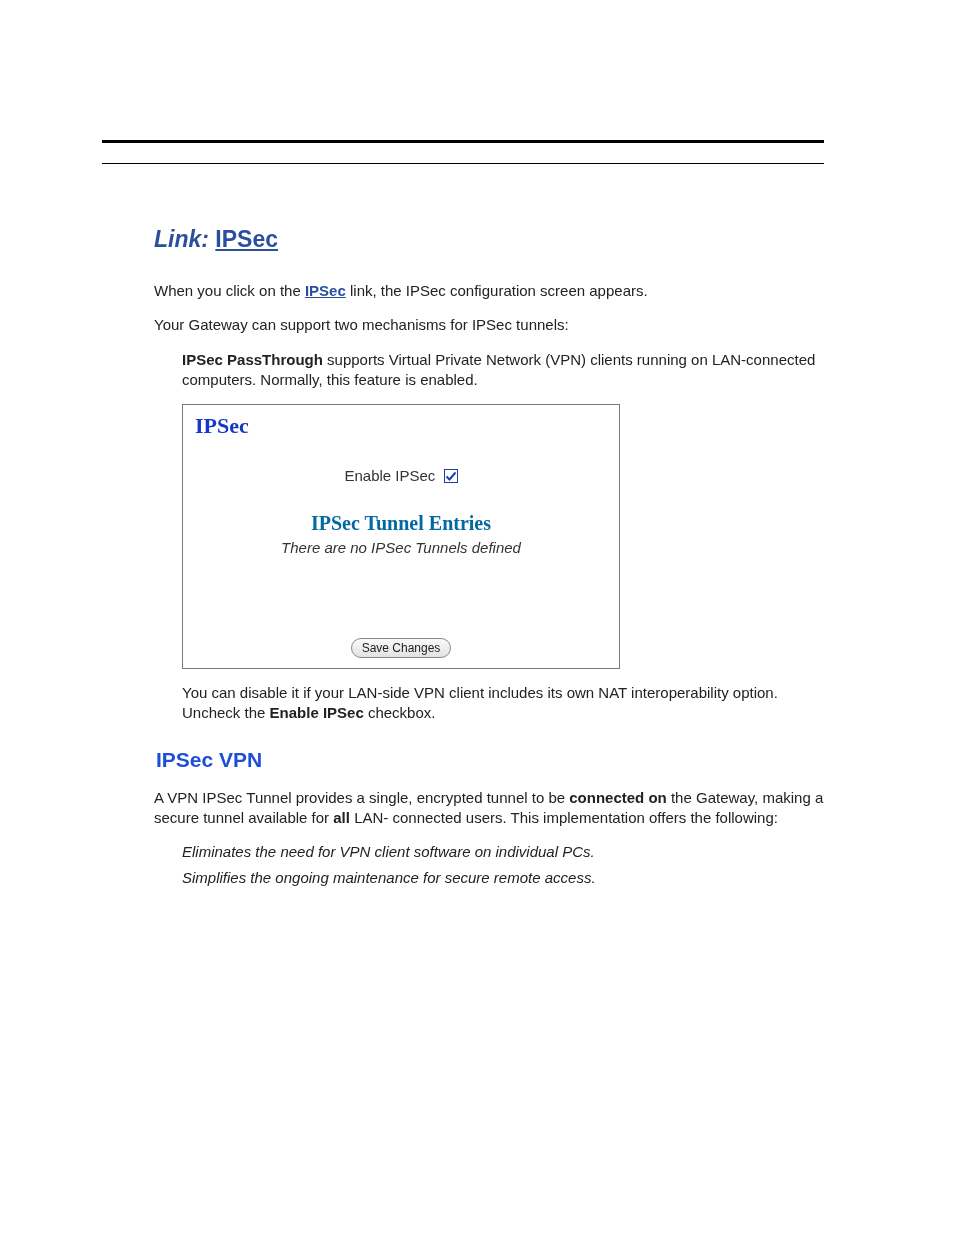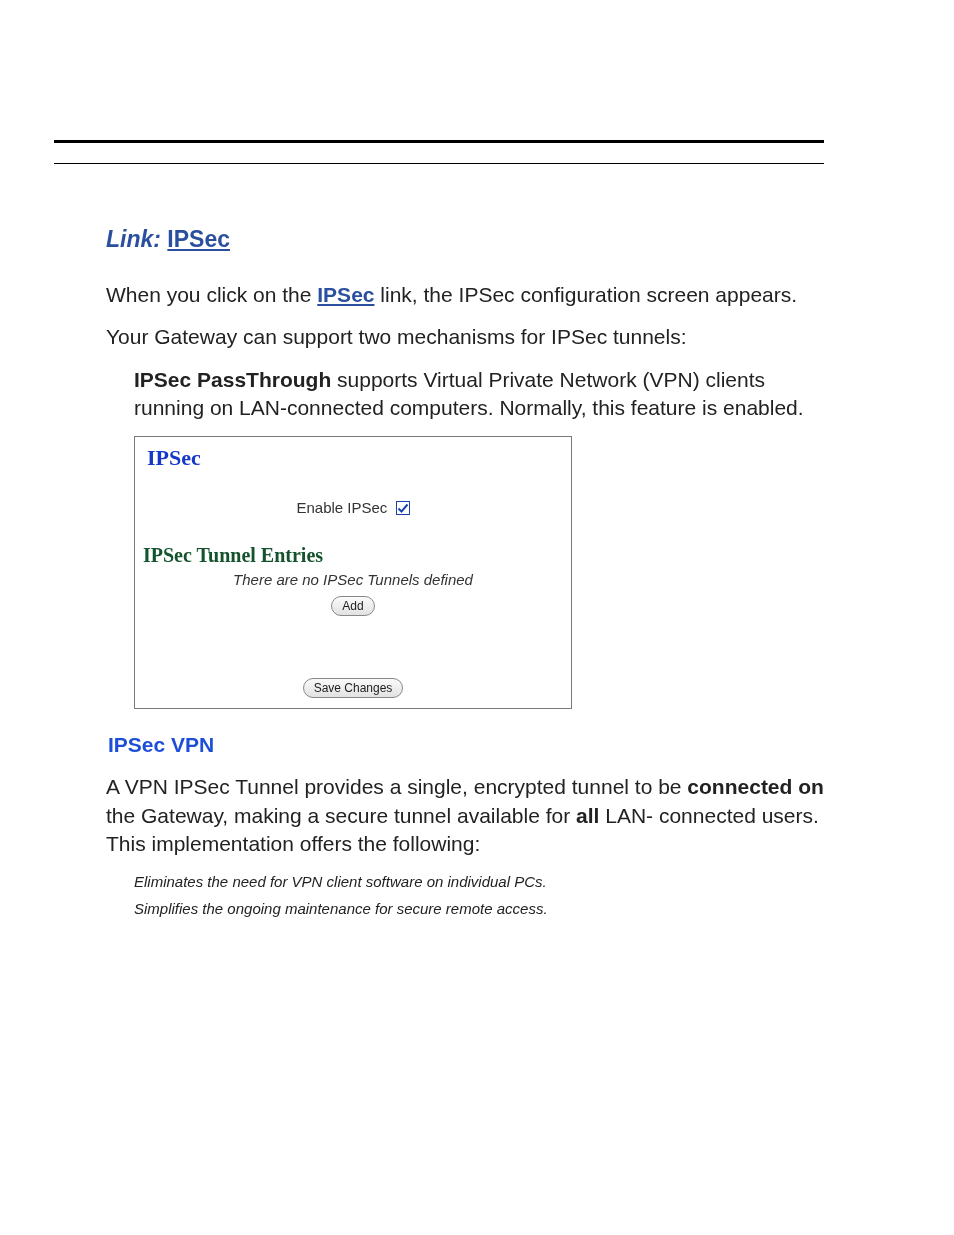--- a/index.html
+++ b/index.html
@@ -9,21 +9,21 @@
     width: 954px;
     height: 1235px;
     font-family: Arial, Helvetica, sans-serif;
     color: #222;
   }
   .page {
     width: 954px;
     height: 1235px;
     position: relative;
     box-sizing: border-box;
-    padding: 140px 130px 0 54px;
+    padding: 140px 130px 0 102px;
   }
   .thick-rule {
     border: none;
     border-top: 3px solid #000;
     margin: 0 0 20px 0;
   }
   .thin-rule {
     border: none;
     border-top: 1px solid #000;
     margin: 0;
@@ -43,21 +43,21 @@
     color: #2a4f9e;
     font-weight: bold;
   }
   .headline .link-target {
     color: #2a4f9e;
     font-weight: bold;
     font-style: normal;
     text-decoration: underline;
   }
   p {
-    font-size: 21px;
+    font-size: 15px;
     line-height: 1.35;
     margin: 0 0 14px 0;
   }
   .inline-link {
     color: #2a4f9e;
     font-weight: bold;
     text-decoration: underline;
   }
   .indent {
     margin-left: 28px;
@@ -89,32 +89,33 @@
   }
   .cb {
     display: inline-block;
     width: 14px;
     height: 14px;
     vertical-align: -2px;
     margin-left: 4px;
   }
   .tunnel-title {
     font-family: Georgia, "Times New Roman", serif;
-    color: #14532d;
+    color: #0369a1;
     font-weight: bold;
     font-size: 20px;
+    text-align: center;
     margin-bottom: 4px;
   }
   .tunnel-msg {
     font-family: Verdana, Arial, sans-serif;
     font-style: italic;
     color: #333;
     font-size: 15px;
     text-align: center;
-    margin-bottom: 8px;
+    margin-bottom: 20px;
   }
   .btn-row {
     text-align: center;
   }
   .btn {
     font-family: Verdana, Arial, sans-serif;
     display: inline-block;
     font-size: 12px;
     line-height: 1;
     padding: 3px 10px;
@@ -187,31 +188,31 @@
           <span class="cb">
             <svg viewBox="0 0 14 14" width="14" height="14">
               <rect x="0.5" y="0.5" width="13" height="13" fill="#fff" stroke="#1a3fb0" stroke-width="1"></rect>
               <polyline points="2.5,7.5 5.5,10.5 11.5,3.5" fill="none" stroke="#1a3fb0" stroke-width="2"></polyline>
             </svg>
           </span>
         </div>
 
         <div class="tunnel-title">IPSec Tunnel Entries</div>
         <div class="tunnel-msg">There are no IPSec Tunnels defined</div>
-        <div class="btn-row">
-          <span class="btn">Add</span>
-        </div>
 
         <div class="panel-spacer"></div>
 
         <div class="btn-row">
           <span class="btn">Save Changes</span>
         </div>
       </div>
 
+      <p>
+        <span>You can disable it if your LAN-side VPN client includes its own NAT interoperability option. Uncheck the </span><span class="bold">Enable IPSec</span><span> checkbox.</span>
+      </p>
     </div>
 
     <div class="subhead">IPSec VPN</div>
 
     <p>
       <span>A VPN IPSec Tunnel provides a single, encrypted tunnel to be </span><span class="bold">connected on</span><span> the Gateway, making a secure tunnel available for </span><span class="bold">all</span><span> LAN- connected users. This implementation offers the following:</span>
     </p>
 
     <div class="indent">
       <p class="benefit">Eliminates the need for VPN client software on individual PCs.</p>

